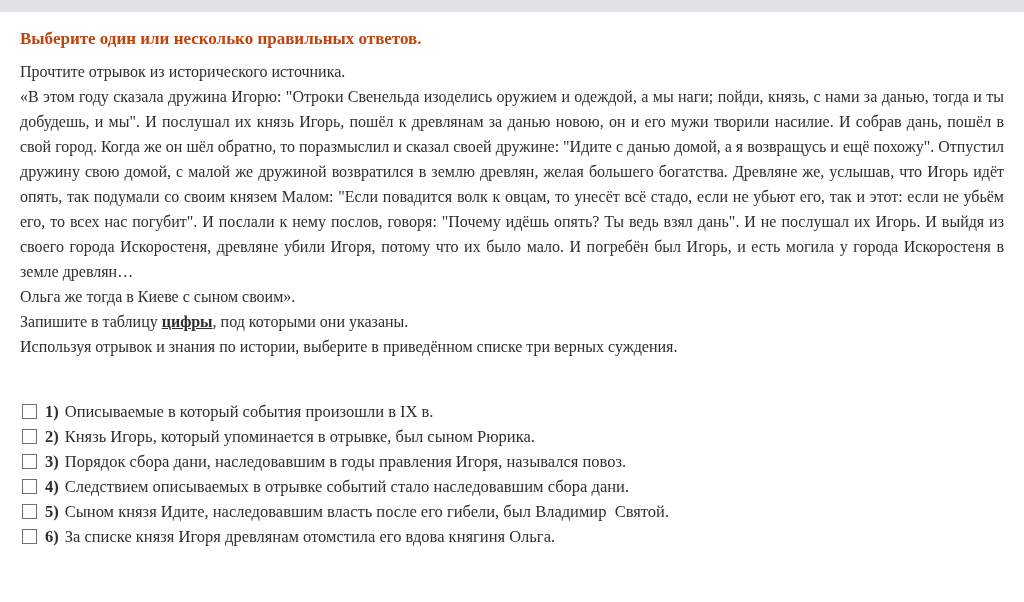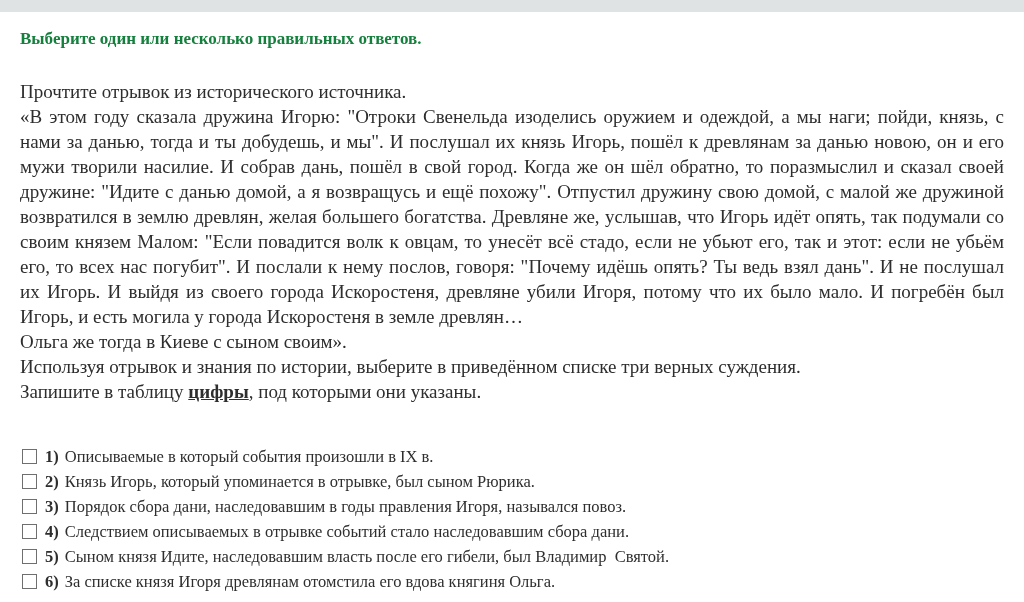--- a/index.html
+++ b/index.html
@@ -18,26 +18,26 @@
     width: 100%;
     height: 12px;
     background: #dfe3e4;
   }
   .content {
     padding: 14px 20px 0 20px;
   }
   .question-title {
     font-size: 17px;
     font-weight: bold;
-    color: #15803d;
-    margin: 0 0 28px 0;
+    color: #c2410c;
+    margin: 0 0 8px 0;
     line-height: 25px;
   }
   .text-block {
-    font-size: 19px;
+    font-size: 16px;
     line-height: 25px;
     text-align: justify;
   }
   .text-line {  }
   .emphasis {
     font-weight: bold;
     text-decoration: underline;
   }
   .options {
     margin-top: 40px;
@@ -75,24 +75,24 @@
 
 <div class="content">
 
   <h1 class="question-title">Выберите один или несколько правильных ответов.</h1>
 
   <div class="text-block">
     <div class="text-line">Прочтите отрывок из исторического источника.</div>
     <div class="text-line">«В этом году сказала дружина Игорю: "Отроки Свенельда изоделись оружием и одеждой, а мы наги; пойди, князь, с нами за данью, тогда и ты добудешь, и мы". И послушал их князь Игорь, пошёл к древлянам за данью новою, он и его мужи творили насилие. И собрав дань, пошёл в свой город. Когда же он шёл обратно, то поразмыслил и сказал своей дружине: "Идите с данью домой, а я возвращусь и ещё похожу". Отпустил дружину свою домой, с малой же дружиной возвратился в землю древлян, желая большего богатства. Древляне же, услышав, что Игорь идёт опять, так подумали со своим князем Малом: "Если повадится волк к овцам, то унесёт всё стадо, если не убьют его, так и этот: если не убьём его, то всех нас погубит". И послали к нему послов, говоря: "Почему идёшь опять? Ты ведь взял дань". И не послушал их Игорь. И выйдя из своего города Искоростеня, древляне убили Игоря, потому что их было мало. И погребён был Игорь, и есть могила у города Искоростеня в земле древлян…</div>
     <div class="text-line">Ольга же тогда в Киеве с сыном своим».</div>
     <div class="text-line">
-      <span>Используя отрывок и знания по истории, выберите в приведённом списке три верных суждения.</span>
+      <span>Запишите в таблицу </span><span class="emphasis">цифры</span><span>, под которыми они указаны.</span>
     </div>
     <div class="text-line">
-      <span>Запишите в таблицу </span><span class="emphasis">цифры</span><span>, под которыми они указаны.</span>
+      <span>Используя отрывок и знания по истории, выберите в приведённом списке три верных суждения.</span>
     </div>
   </div>
 
   <div class="options">
     <div class="option-row">
       <span class="checkbox"></span>
       <span class="option-number">1)</span>
       <span class="option-label">Описываемые в который события произошли в IX в.</span>
     </div>
 

